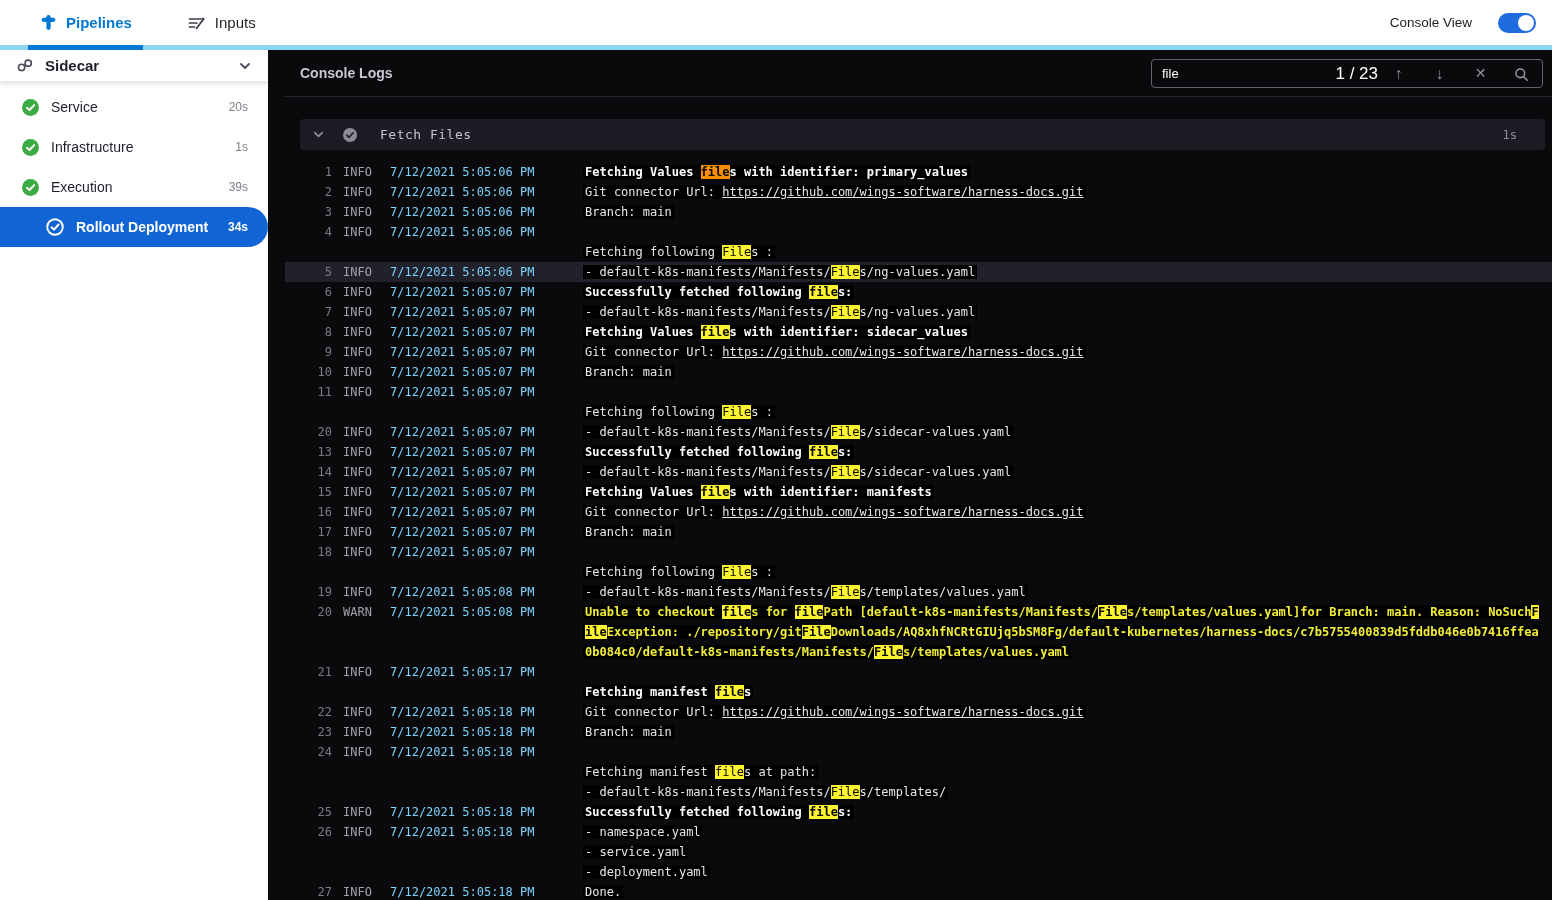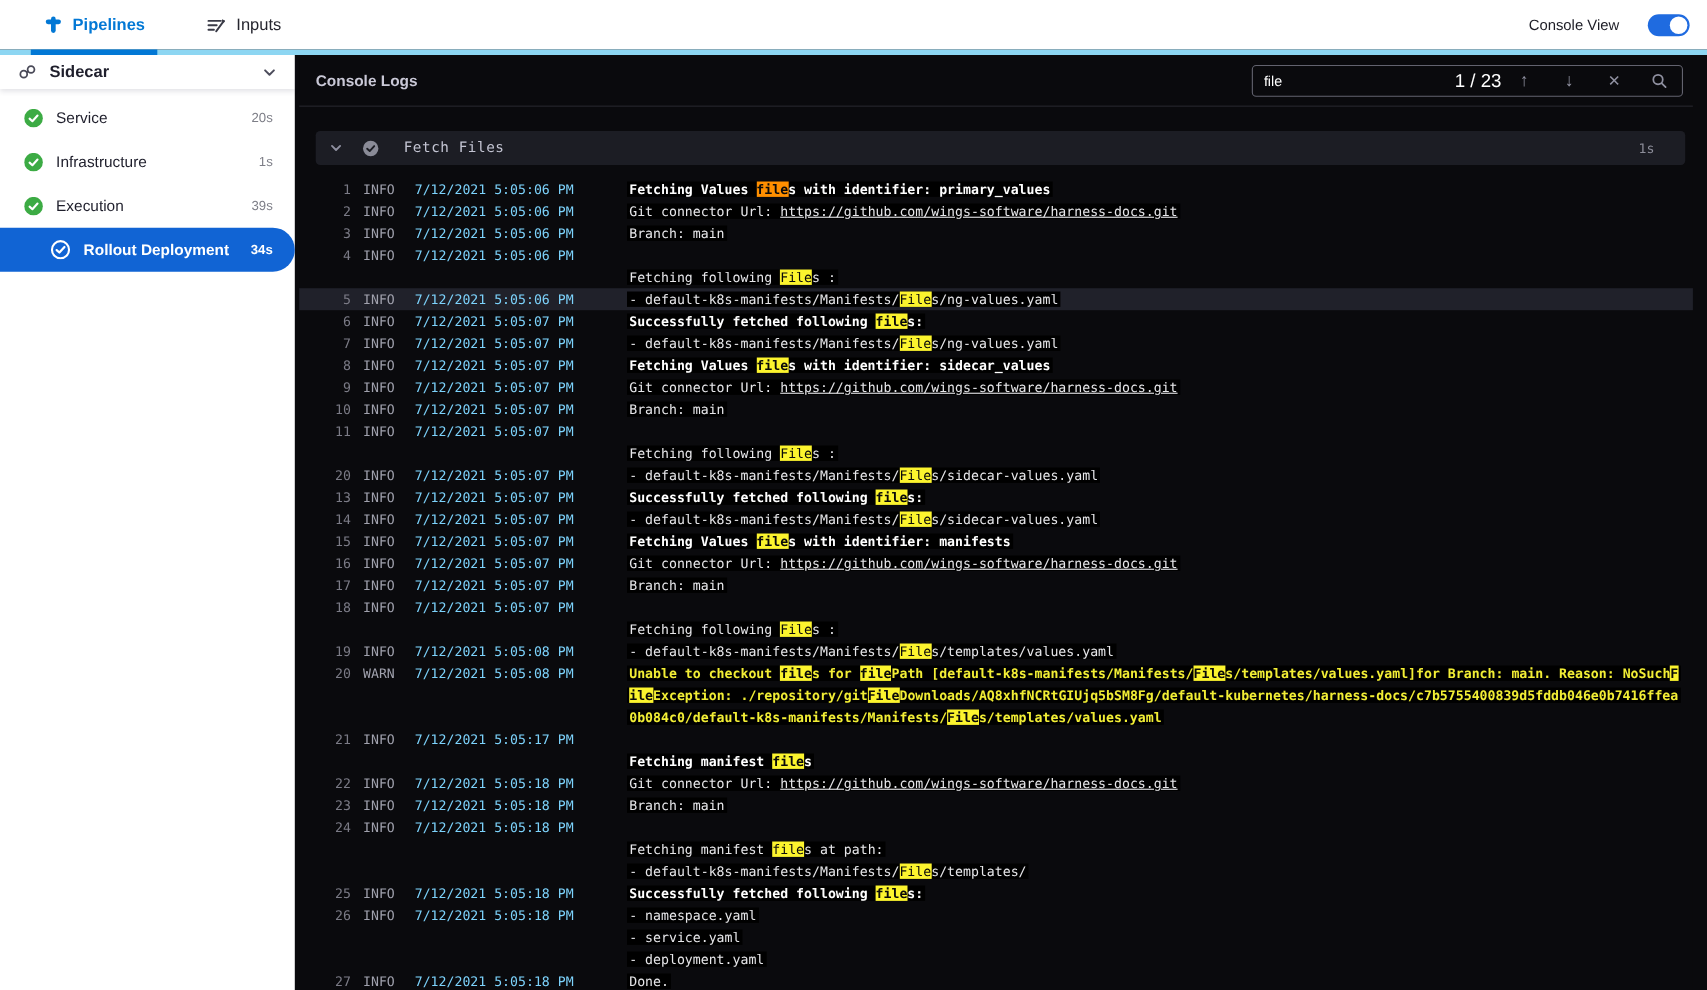--- a/index.html
+++ b/index.html
@@ -28,21 +28,21 @@
   .stage-header .chev { margin-left:auto; display:flex; }
   .steps { padding-top:6px; }
   .step { height:40px; display:flex; align-items:center; padding:0 20px 0 22px; font-size:14px; color:#1f1f2c; cursor:pointer; }
   .step .slabel { margin-left:12px; }
   .step .dur { margin-left:auto; font-size:12px; color:#7d7e87; }
   .step .sicon { display:flex; flex:none; }
   .step.selected { background:#1164d4; border-radius:0 20px 20px 0; color:#fff; padding-left:46px; font-weight:600; }
   .step.selected .dur { color:#fff; font-weight:600; }
 
   
-  .console { position:absolute; left:272px; top:50px; width:1267px; height:850px; background:#0a0a0d; }
+  .console { position:absolute; left:285px; top:50px; width:1267px; height:850px; background:#0a0a0d; }
   .chead { height:47px; border-bottom:1px solid #26262e; position:relative; display:flex; align-items:center; }
   .ctitle { margin-left:15px; font-size:14px; font-weight:700; color:#c9c8d6; }
   .searchbox { position:absolute; right:9px; top:9px; width:392px; height:29px; border:1px solid #63636f; border-radius:4px; display:flex; align-items:center; background:transparent; }
   .searchbox input { flex:1; min-width:0; background:transparent; border:none; outline:none; color:#fff; font-size:13px; padding:0 10px; font-family:"Liberation Sans", sans-serif; }
   .counter { color:#fff; font-size:17px; white-space:nowrap; }
   .sbtn { width:41px; flex:none; text-align:center; color:#8f90a0; font-size:16px; cursor:pointer; line-height:27px; user-select:none; }
   .sbtn.small { font-size:14px; }
   .sbtn svg { vertical-align:middle; }
 
   .section { margin:22px 7px 12px 15px; height:31px; background:#1c1d24; border-radius:4px; display:flex; align-items:center; color:#c3c4d2; }

